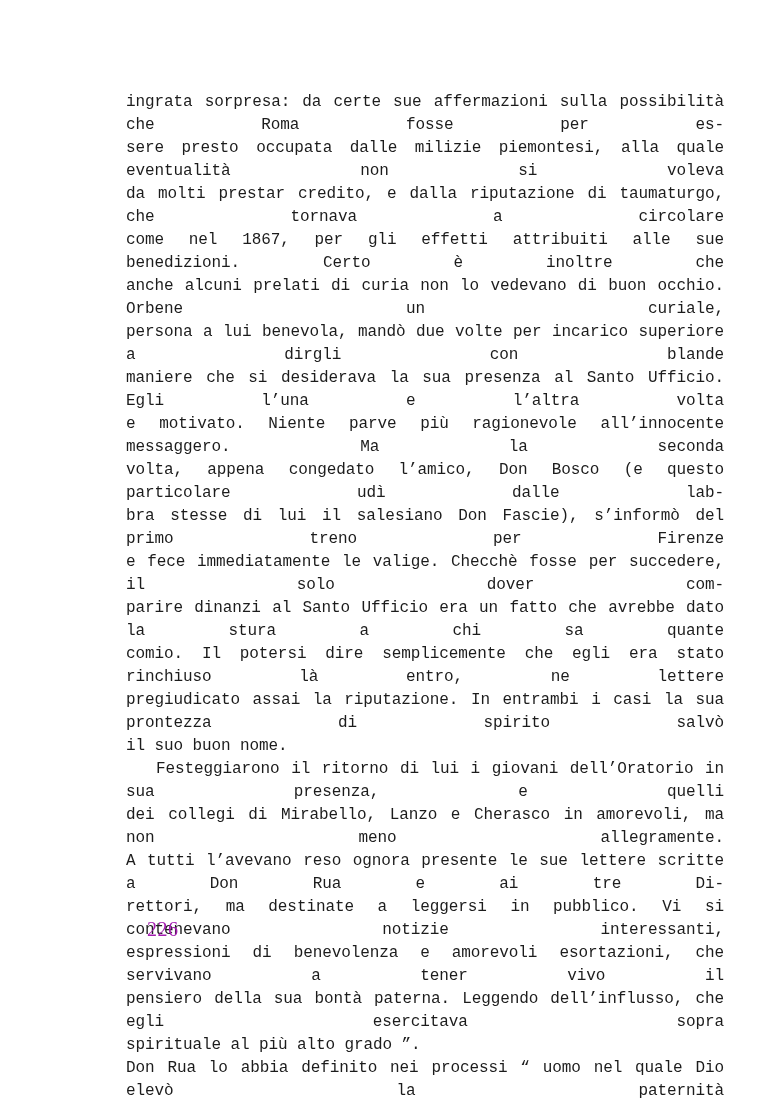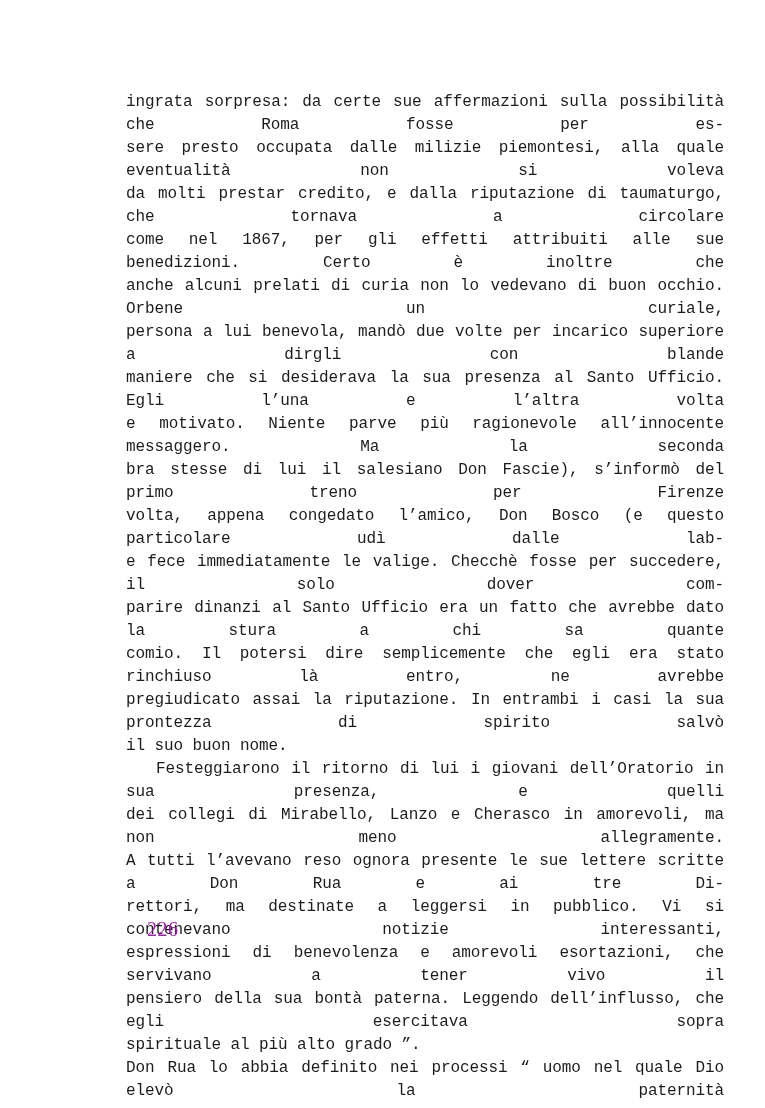--- a/index.html
+++ b/index.html
@@ -56,25 +56,25 @@
 <div class="page" style="background: rgb(255, 255, 255);">
   <div class="text-block" style="color: rgb(28, 28, 28);">
       <div class="line">ingrata sorpresa: da certe sue affermazioni sulla possibilità che Roma fosse per es-</div>
       <div class="line">sere presto occupata dalle milizie piemontesi, alla quale eventualità non si voleva</div>
       <div class="line">da molti prestar credito, e dalla riputazione di taumaturgo, che tornava a circolare</div>
       <div class="line">come nel 1867, per gli effetti attribuiti alle sue benedizioni. Certo è inoltre che</div>
       <div class="line">anche alcuni prelati di curia non lo vedevano di buon occhio. Orbene un curiale,</div>
       <div class="line">persona a lui benevola, mandò due volte per incarico superiore a dirgli con blande</div>
       <div class="line">maniere che si desiderava la sua presenza al Santo Ufficio. Egli l’una e l’altra volta</div>
       <div class="line">e motivato. Niente parve più ragionevole all’innocente messaggero. Ma la seconda</div>
+      <div class="line">volta, appena congedato l’amico, Don Bosco (e questo particolare udì dalle lab-</div>
       <div class="line">bra stesse di lui il salesiano Don Fascie), s’informò del primo treno per Firenze</div>
-      <div class="line">volta, appena congedato l’amico, Don Bosco (e questo particolare udì dalle lab-</div>
       <div class="line">e fece immediatamente le valige. Checchè fosse per succedere, il solo dover com-</div>
       <div class="line">parire dinanzi al Santo Ufficio era un fatto che avrebbe dato la stura a chi sa quante</div>
-      <div class="line">comio. Il potersi dire semplicemente che egli era stato rinchiuso là entro, ne avrebbe</div>
+      <div class="line">comio. Il potersi dire semplicemente che egli era stato rinchiuso là entro, ne lettere</div>
       <div class="line">pregiudicato assai la riputazione. In entrambi i casi la sua prontezza di spirito salvò</div>
       <div class="line para-end">il suo buon nome.</div>
       <div class="line indent">Festeggiarono il ritorno di lui i giovani dell’Oratorio in sua presenza, e quelli</div>
       <div class="line">dei collegi di Mirabello, Lanzo e Cherasco in amorevoli, ma non meno allegramente.</div>
       <div class="line">A tutti l’avevano reso ognora presente le sue lettere scritte a Don Rua e ai tre Di-</div>
       <div class="line">rettori, ma destinate a leggersi in pubblico. Vi si contenevano notizie interessanti,</div>
       <div class="line">espressioni di benevolenza e amorevoli esortazioni, che servivano a tener vivo il</div>
       <div class="line">pensiero della sua bontà paterna. Leggendo dell’influsso, che egli esercitava sopra</div>
       <div class="line para-end">spirituale al più alto grado ”.</div>
       <div class="line">Don Rua lo abbia definito nei processi “ uomo nel quale Dio elevò la paternità</div>

